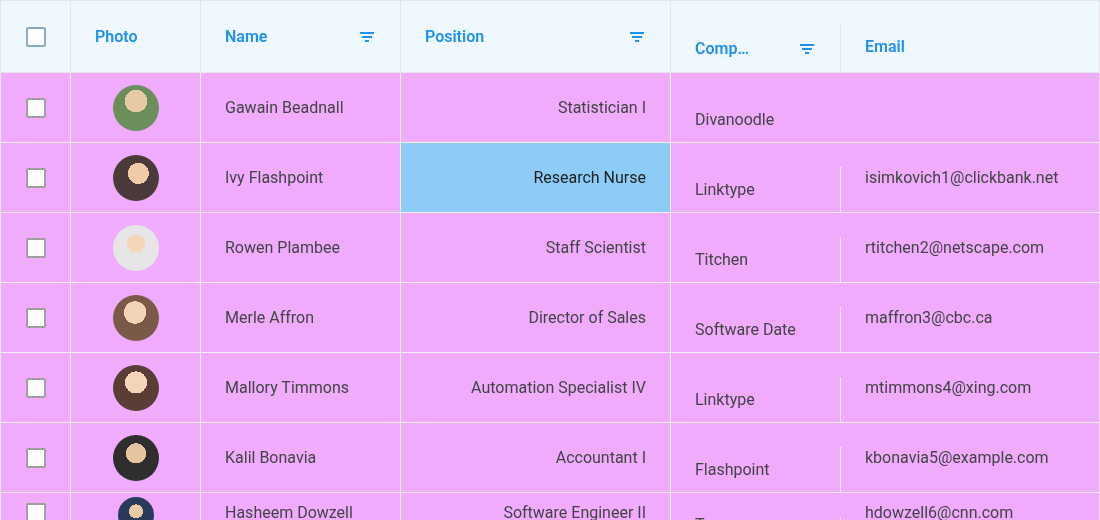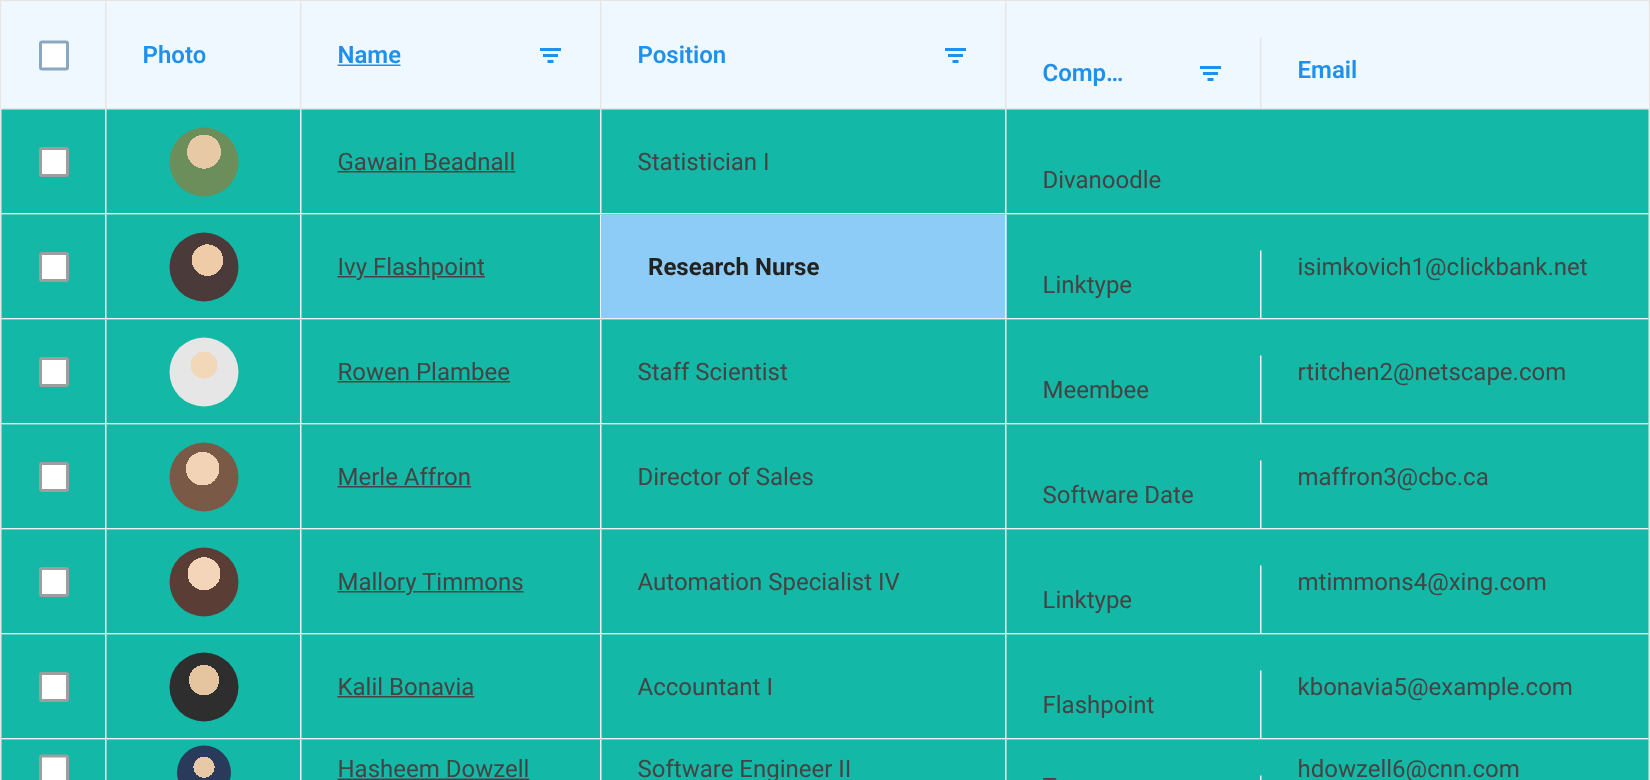--- a/index.html
+++ b/index.html
@@ -49,51 +49,51 @@
     height: 18px;
     display: inline-flex;
     align-items: center;
     justify-content: center;
     color: #1e90ee;
   }
   .filter-icon svg { display: block; }
 
   .col-check   { width: 70px; justify-content: center; padding: 0; }
   .col-photo   { width: 130px; }
-  .col-name    { width: 200px; text-decoration: underline; }
-  .col-position{ width: 270px; }
+  .col-name    { width: 200px; }
+  .col-position{ width: 270px; justify-content: flex-end; }
   .col-company { width: 170px; margin-top: 24px; }
   .col-email   { width: 258px; }
 
   .body { }
   .row {
     display: flex;
     height: 70px;
     border-bottom: 1px solid #f0f0f0;
-    background: #14b8a6;
+    background: #f0abfc;
   }
   .row:last-child { height: 40px; }
   .cell {
     display: flex;
     align-items: center;
     padding: 0 24px;
     border-right: 1px solid #f4f4f4;
     color: #444;
     font-size: 16px;
     white-space: nowrap;
     overflow: hidden;
   }
   .cell:last-child { border-right: none; }
   .cell.col-check { padding: 0; justify-content: center; border-right: 1px solid #f4f4f4; }
   .cell.col-photo { justify-content: center; padding: 0; }
 
   .cell.selected {
     background: #8dccf7;
     color: #222;
-    font-weight: 700;
+    font-weight: 400;
     padding-left: 31px;
   }
 
   .checkbox {
     width: 20px;
     height: 20px;
     border: 2px solid #9e9e9e;
     border-radius: 2px;
     background: #fff;
   }
@@ -205,21 +205,21 @@
 
     <div class="row">
       <div class="cell col-check">
         <div class="checkbox"></div>
       </div>
       <div class="cell col-photo">
         <div class="avatar av2"></div>
       </div>
       <div class="cell col-name">Rowen Plambee</div>
       <div class="cell col-position">Staff Scientist</div>
-      <div class="cell col-company">Meembee</div>
+      <div class="cell col-company">Titchen</div>
       <div class="cell col-email">rtitchen2@netscape.com</div>
     </div>
 
     <div class="row">
       <div class="cell col-check">
         <div class="checkbox"></div>
       </div>
       <div class="cell col-photo">
         <div class="avatar av3"></div>
       </div>

